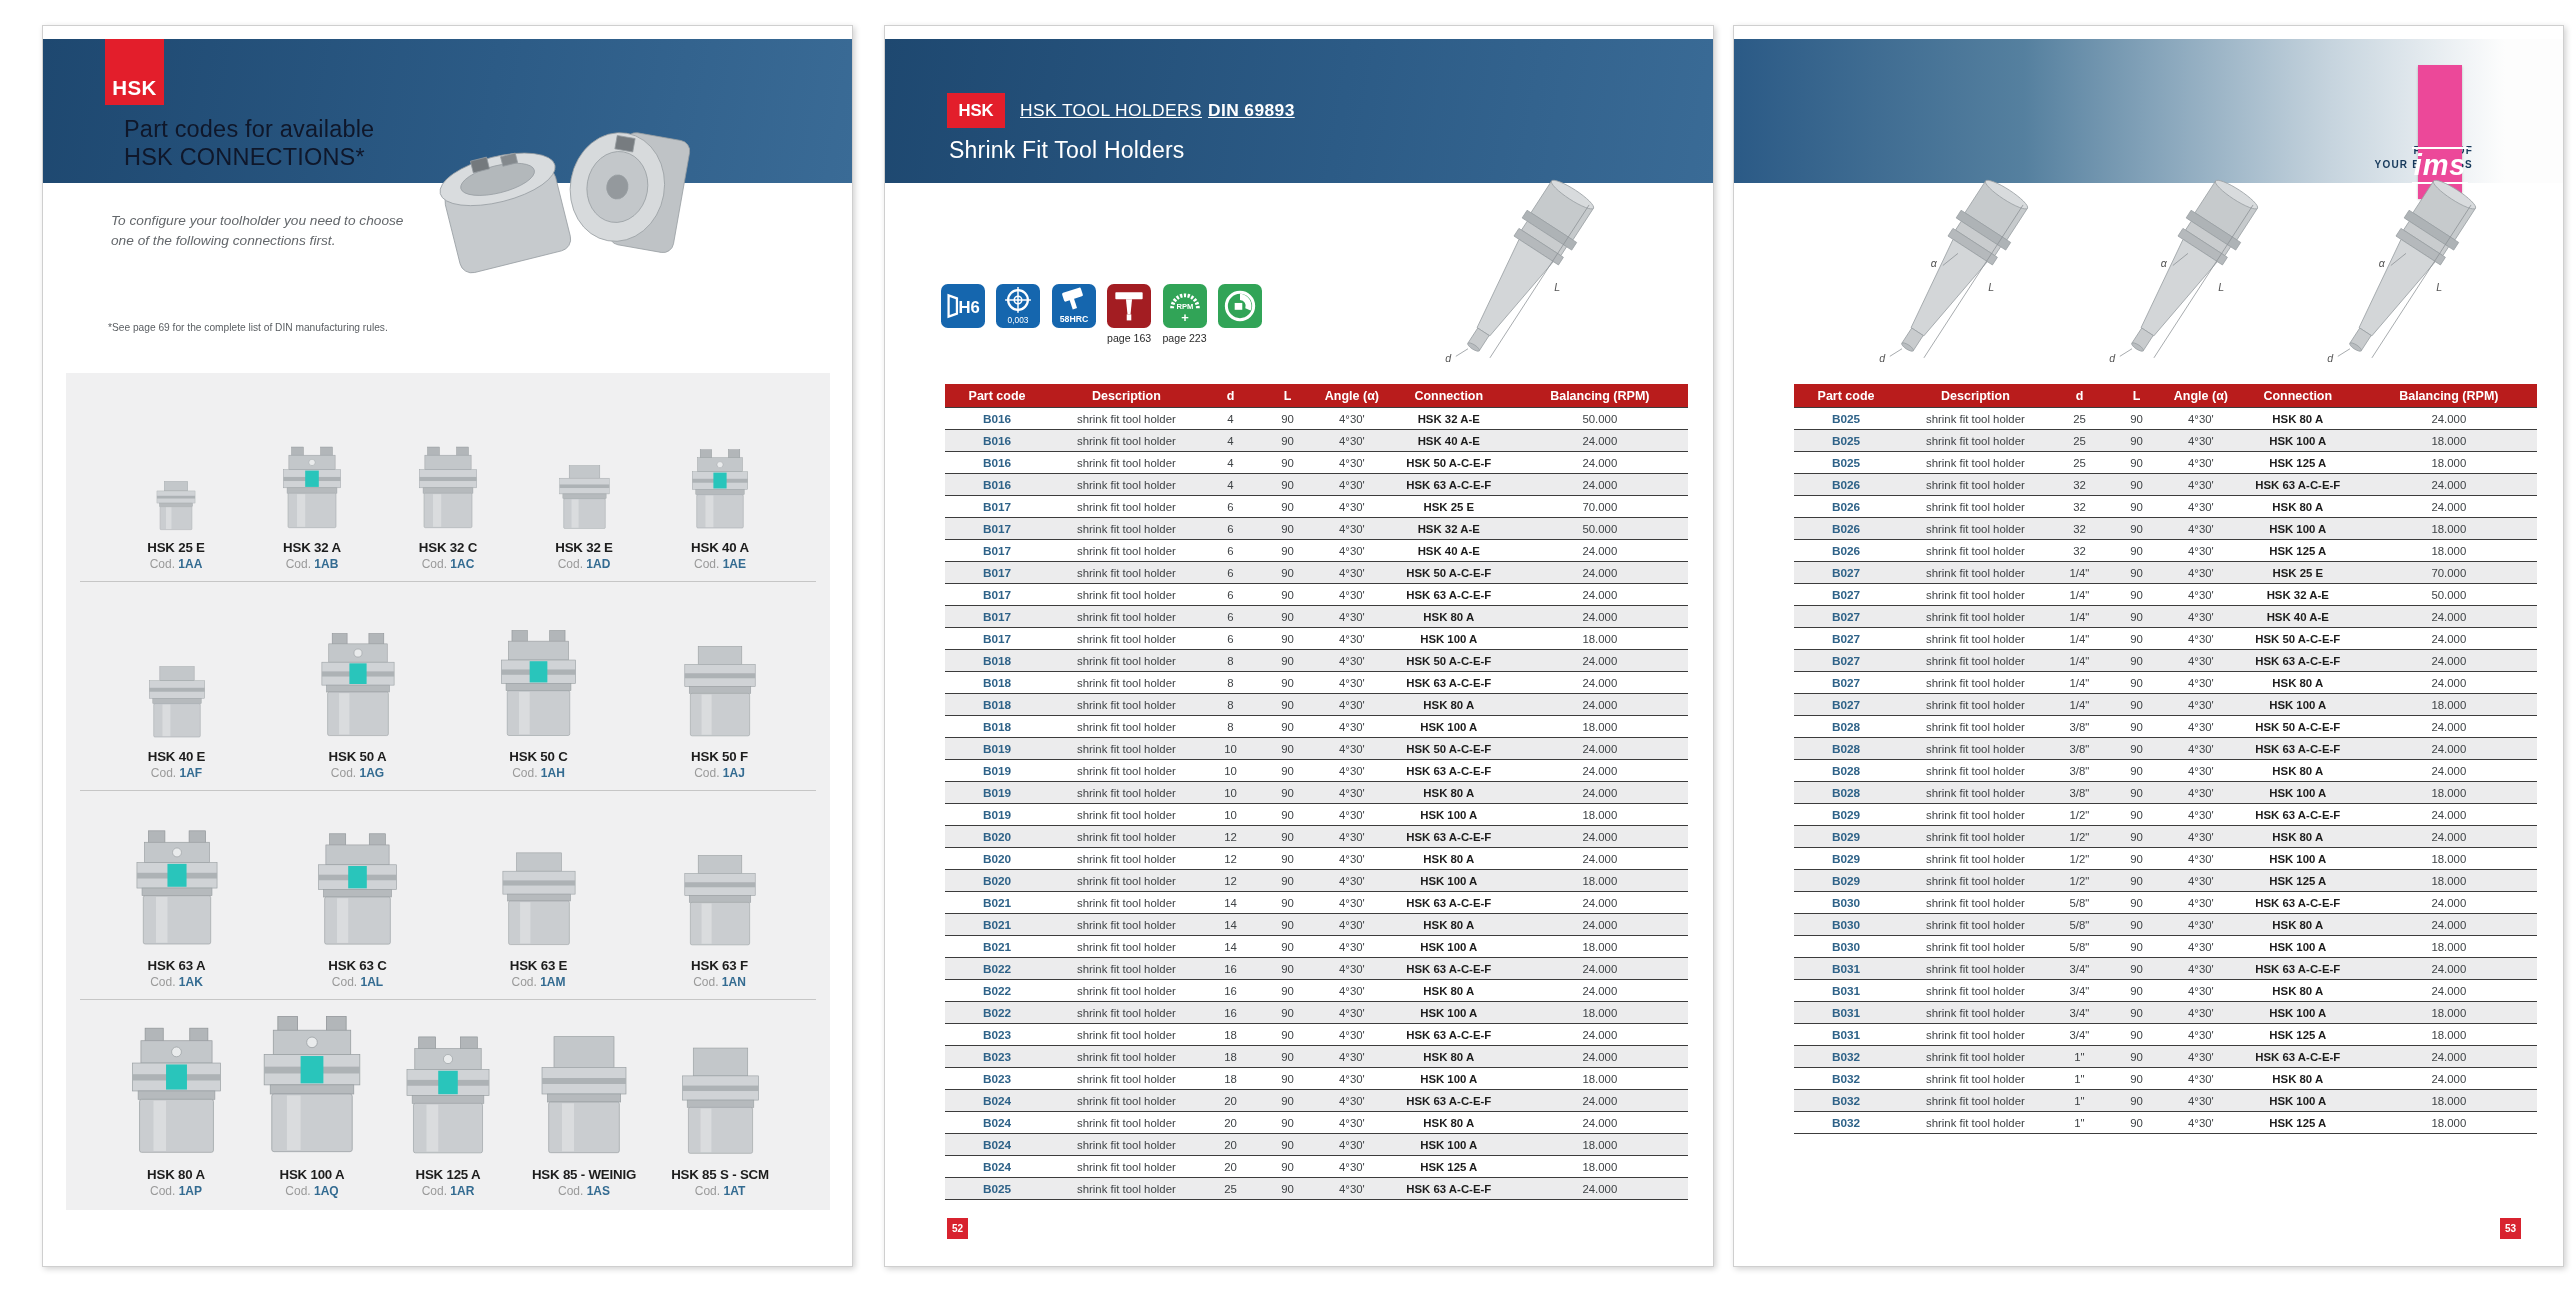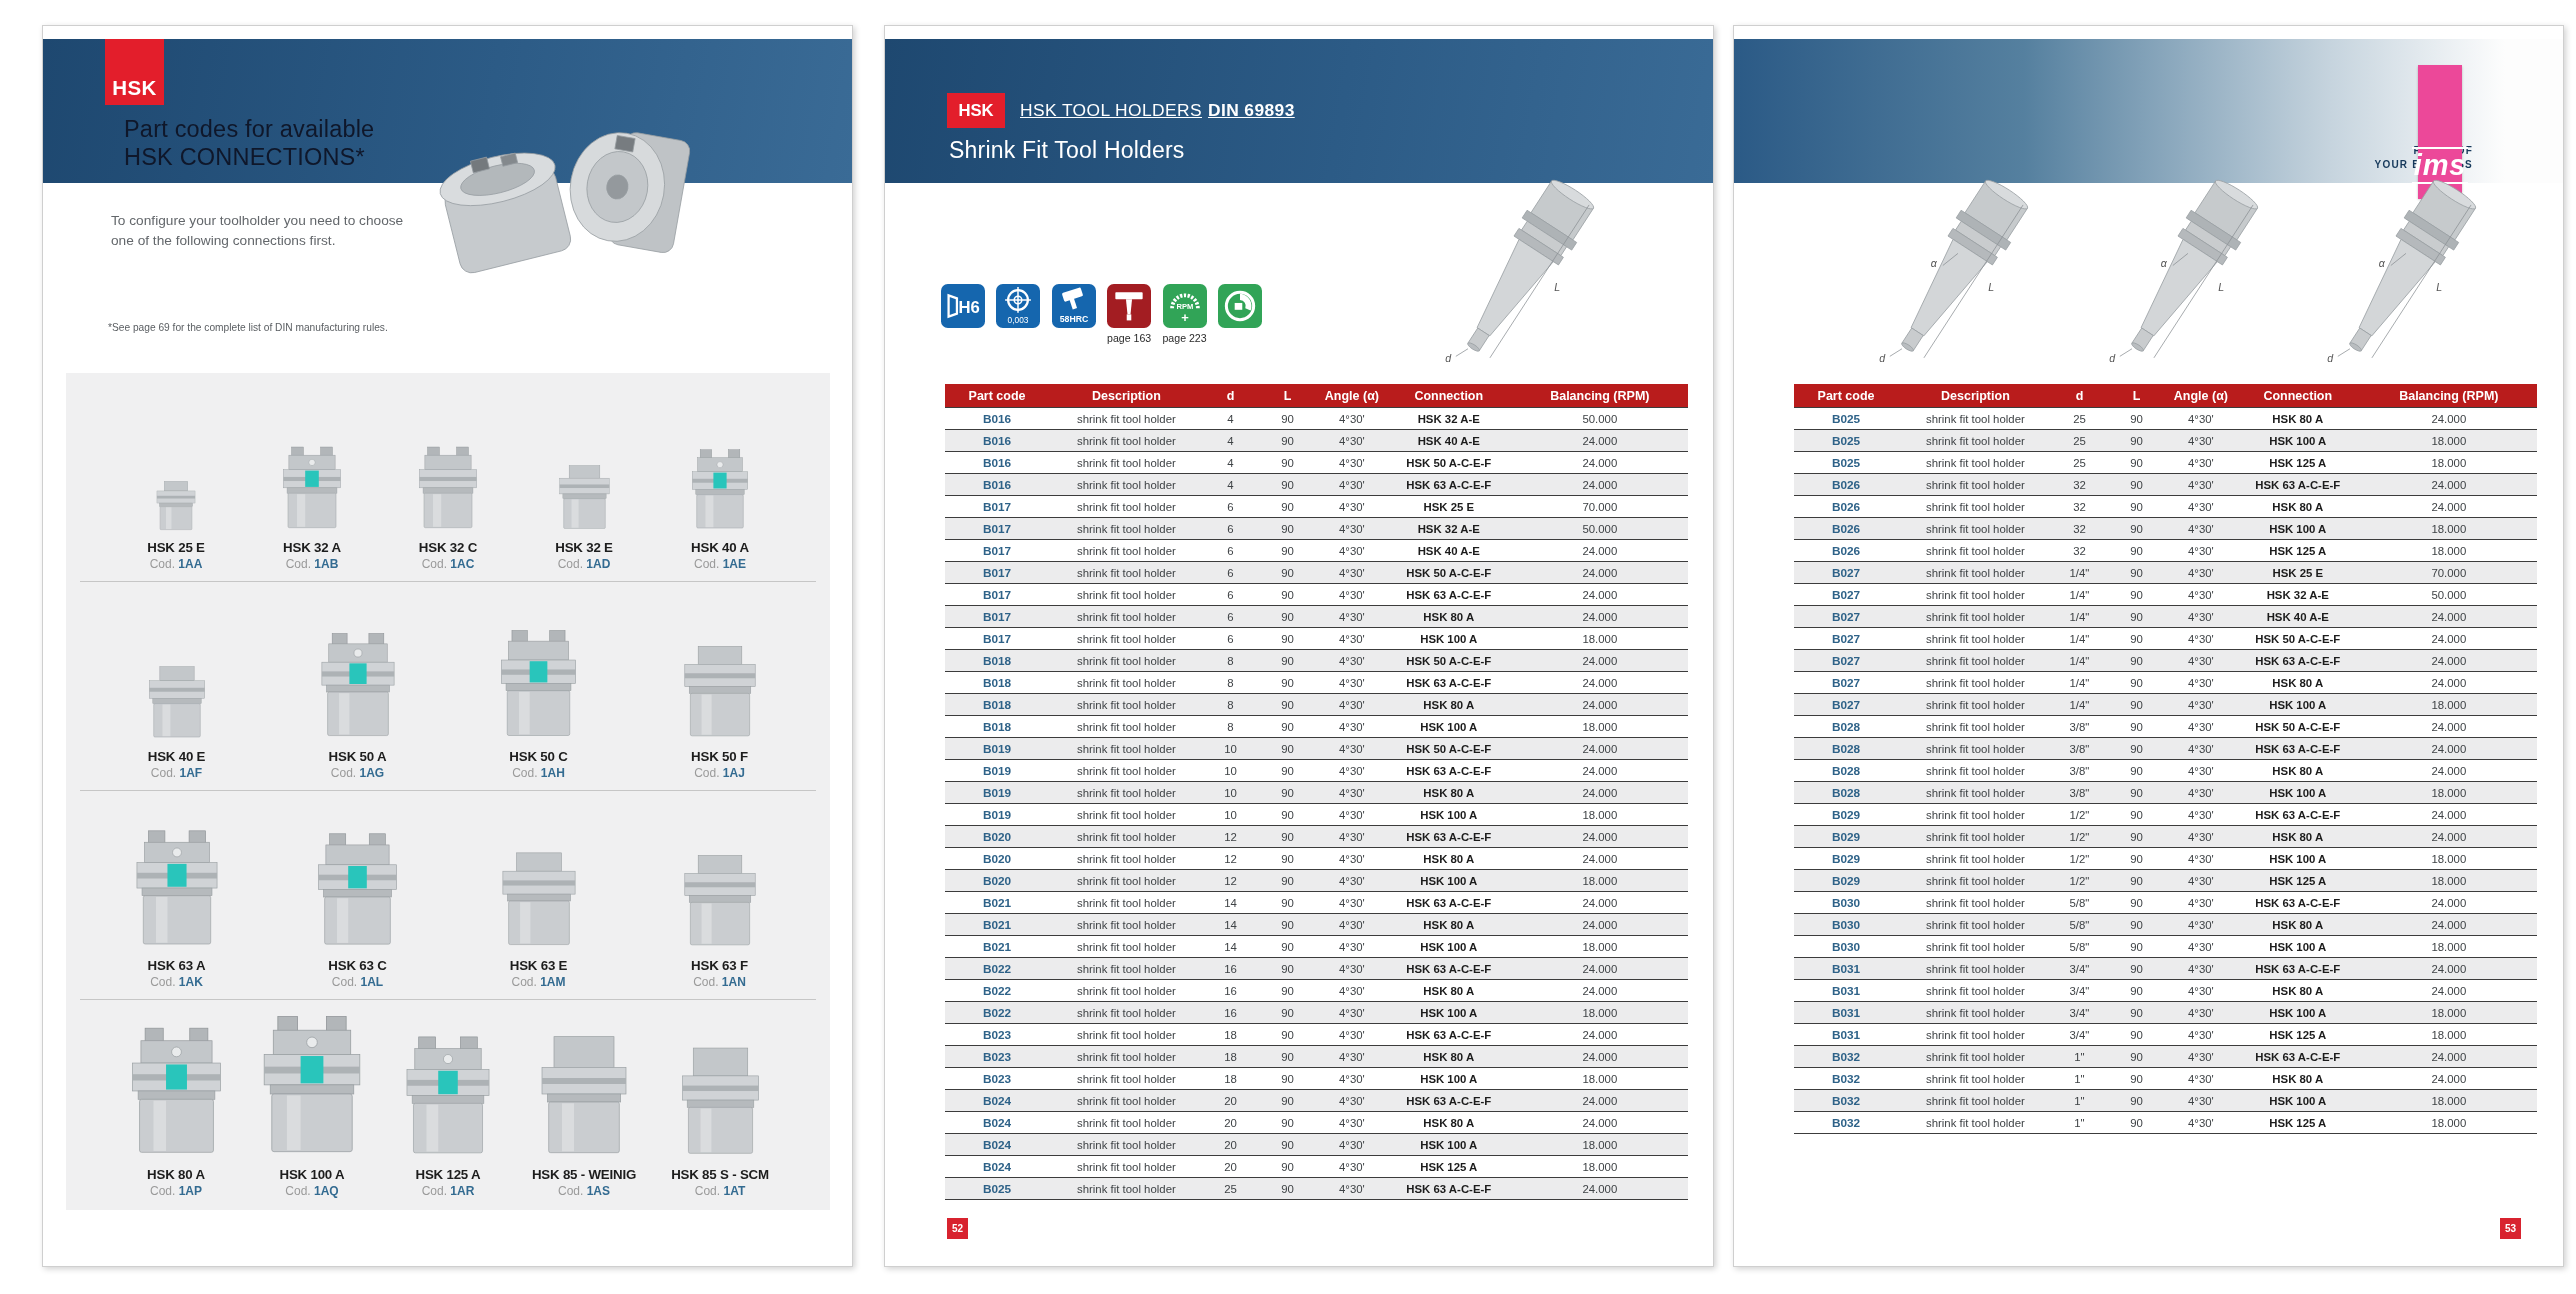--- a/index.html
+++ b/index.html
@@ -14,21 +14,21 @@
   .band{position:absolute;left:0;right:0;top:13px;height:144px;}
   .band1,.band2{background:linear-gradient(100deg,#1e4870 0%,#2c5b86 55%,#3a6b96 100%);}
   .band3{background:linear-gradient(to right,#2b5a86 0%,#55809f 35%,#c6d4de 72%,#fdfdfd 93%);}
 
   .hsk-box1{position:absolute;left:62px;top:13px;width:59px;height:66px;background:#e31e2b;
             display:flex;align-items:flex-end;justify-content:center;padding-bottom:5.3px;box-sizing:border-box;}
   .hsk-box1 span{color:#fff;font-weight:bold;font-size:20.5px;letter-spacing:0.4px;}
   .p1-title{position:absolute;left:81px;top:89px;color:#0f172a;font-size:23.5px;line-height:28px;font-weight:normal;letter-spacing:0.2px;}
   .hero-wrap{position:absolute;left:355px;top:39px;width:326px;height:250px;}
 
-  .p1-intro{position:absolute;left:68px;top:185px;font-size:13.7px;line-height:20px;color:#63676b;}
+  .p1-intro{position:absolute;left:68px;top:185px;font-size:13.7px;line-height:20px;color:#63676b;font-style:italic;}
   .p1-foot{position:absolute;left:65px;top:296px;font-size:10.2px;color:#5a5e62;}
 
   .panel{position:absolute;left:23px;top:347px;width:764px;height:837px;background:#f0f0f1;}
   .grid-row{height:209px;display:flex;justify-content:space-between;align-items:stretch;
             padding:0 42px;position:relative;}
   .grid-row.sep::after{content:'';position:absolute;left:13.7px;right:13.7px;bottom:0;height:0.8px;background:#c6c6c6;}
   .grid-item{display:flex;flex-direction:column;justify-content:flex-end;align-items:center;
              text-align:center;width:137px;padding-bottom:10.6px;box-sizing:border-box;}
   .holder-fig{margin-bottom:7.6px;line-height:0;}
   .g-name{font-size:13.3px;font-weight:bold;color:#1d1d1d;letter-spacing:-0.2px;}

